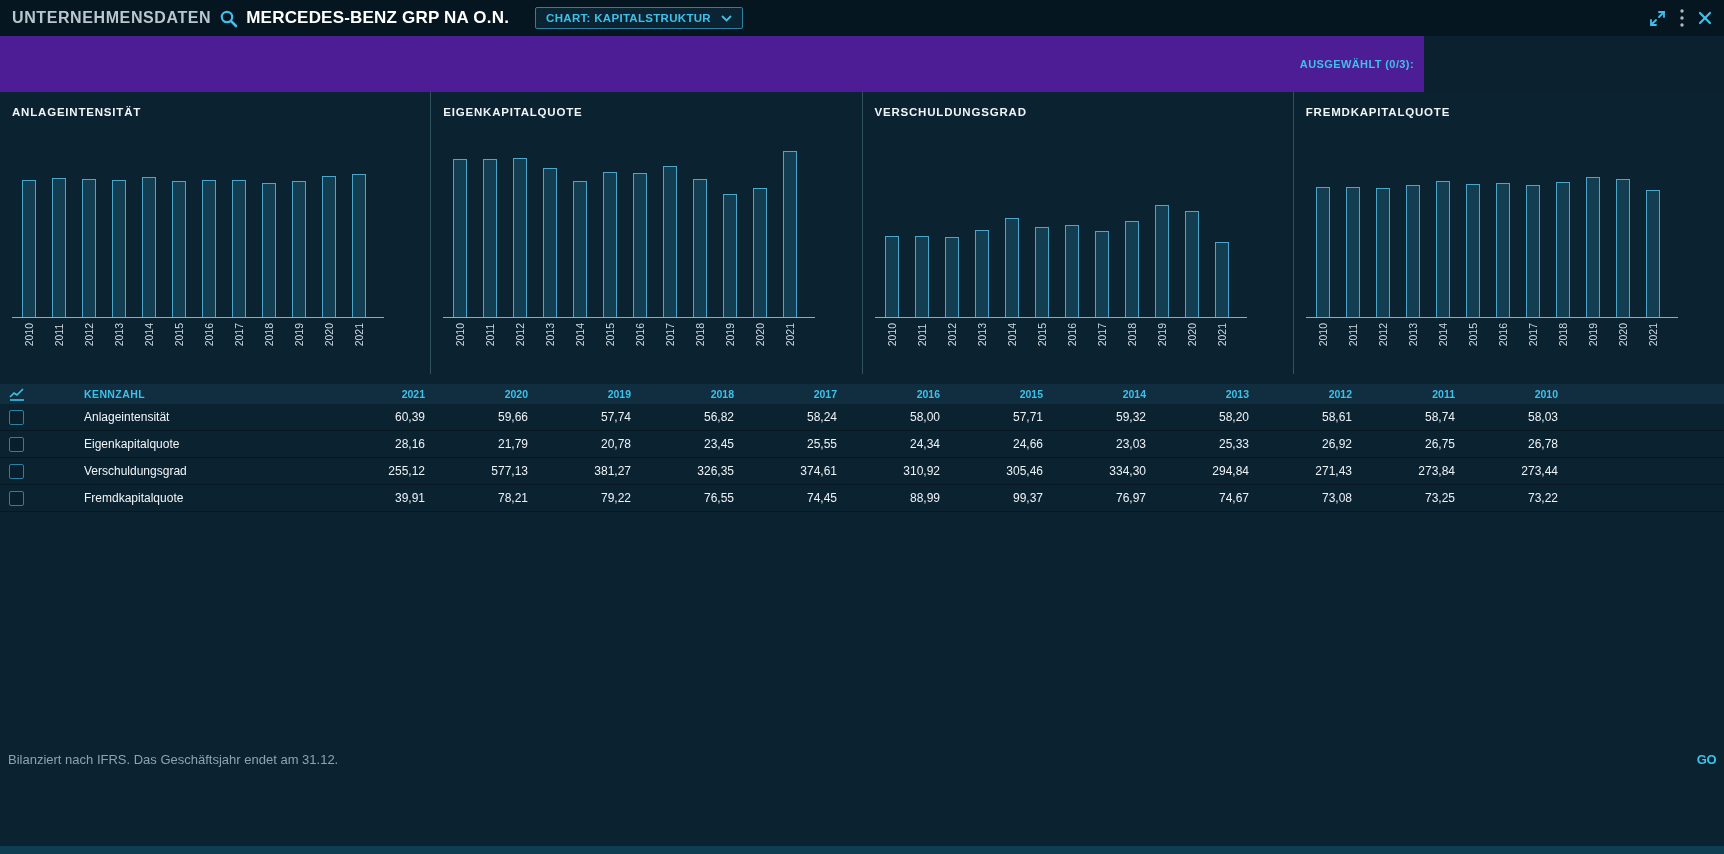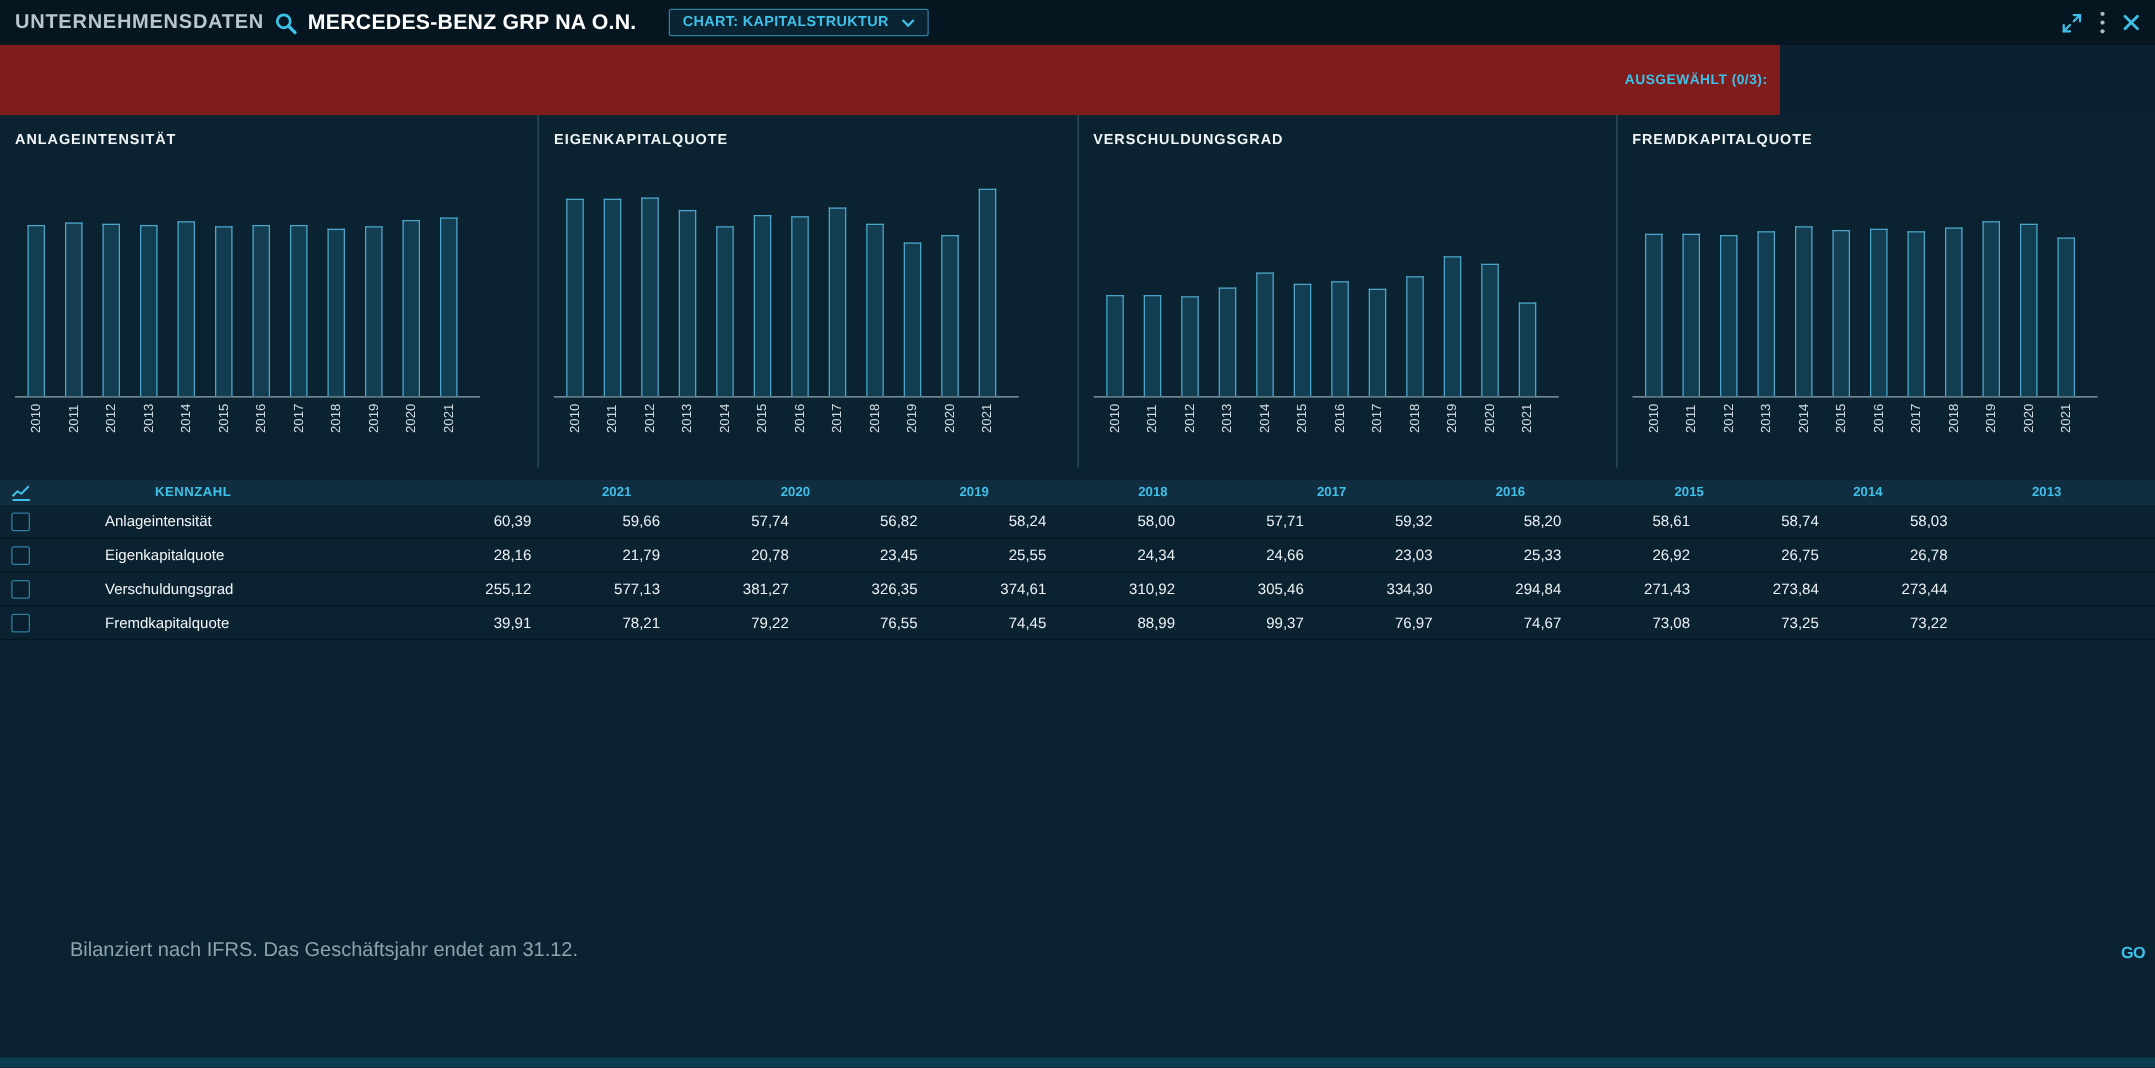--- a/index.html
+++ b/index.html
@@ -23,21 +23,21 @@
   .company { color: #ffffff; font-size: 17px; font-weight: 700; letter-spacing: .2px; }
   .chart-select {
     margin-left: 18px; border: 1px solid #2f7fa0; background: #0a2433;
     color: var(--accent); font-size: 11.5px; font-weight: 700; letter-spacing: .3px;
     padding: 4px 10px; display: flex; align-items: center; gap: 10px; cursor: pointer;
     border-radius: 2px;
   }
   .tb-right { margin-left: auto; display: flex; align-items: center; gap: 14px; }
 
   
-  .toolbar { height: 56px; background: #7f1d1d; position: relative; text-decoration: underline; }
+  .toolbar { height: 56px; background: #4c1d95; position: relative; text-decoration: underline; }
   .toolbar-right-panel { position: absolute; right: 0; top: 0; bottom: 0; width: 300px; background: #0b2130; }
   .selected-label {
     position: absolute; right: 310px; top: 50%; transform: translateY(-50%);
     color: var(--accent); font-size: 11px; font-weight: 700; letter-spacing: .4px;
   }
 
   
   .charts { display: flex; height: 282px; }
   .chart-panel { flex: 1; padding: 14px 12px 0 12px; position: relative; }
   .chart-panel + .chart-panel { border-left: 1px solid #33525f; }
@@ -59,38 +59,38 @@
   .table { margin-top: 10px; }
   .trow {
     display: grid;
     grid-template-columns: 44px 278px repeat(12, 103px);
     align-items: center; height: 27px;
     border-bottom: 1px solid rgba(0,0,0,.28);
     font-size: 12px;
   }
   .trow.thead {
     height: 20px; background: #102e3f; border-bottom: none;
-    color: var(--accent); font-size: 10.5px; font-weight: 700; gap: 40px;
+    color: var(--accent); font-size: 10.5px; font-weight: 700;
   }
   .tcell.label-cell { padding-left: 40px; color: #f2f6f8; }
   .trow.thead .tcell.label-cell { color: var(--accent); letter-spacing: .4px; }
   .tcell.num-cell { text-align: right; color: #edf2f5; }
   .trow.thead .tcell.num-cell { color: var(--accent); }
   .icon-cell { display: flex; align-items: center; padding-left: 9px; }
   .checkbox {
     width: 15px; height: 15px; border: 1px solid #2f7fa0; border-radius: 2px;
     background: #0a1f2d; cursor: pointer; margin-left: 0px;
   }
 
   
   .footer {
     position: absolute; left: 8px; right: 8px; top: 752px;
     display: flex; justify-content: space-between; align-items: center;
   }
-  .note { color: #8fa3ad; font-size: 16px; margin-left: 48px; }
+  .note { color: #8fa3ad; font-size: 13px; }
   .logo { color: var(--accent); font-size: 13px; font-weight: 700; letter-spacing: -0.5px; }
   .bottom-strip {
     position: absolute; left: 0; right: 0; bottom: 0; height: 8px;
     background: #0e3e52;
   }
 </style>
 </head>
 <body>
 
 <div class="topbar">

